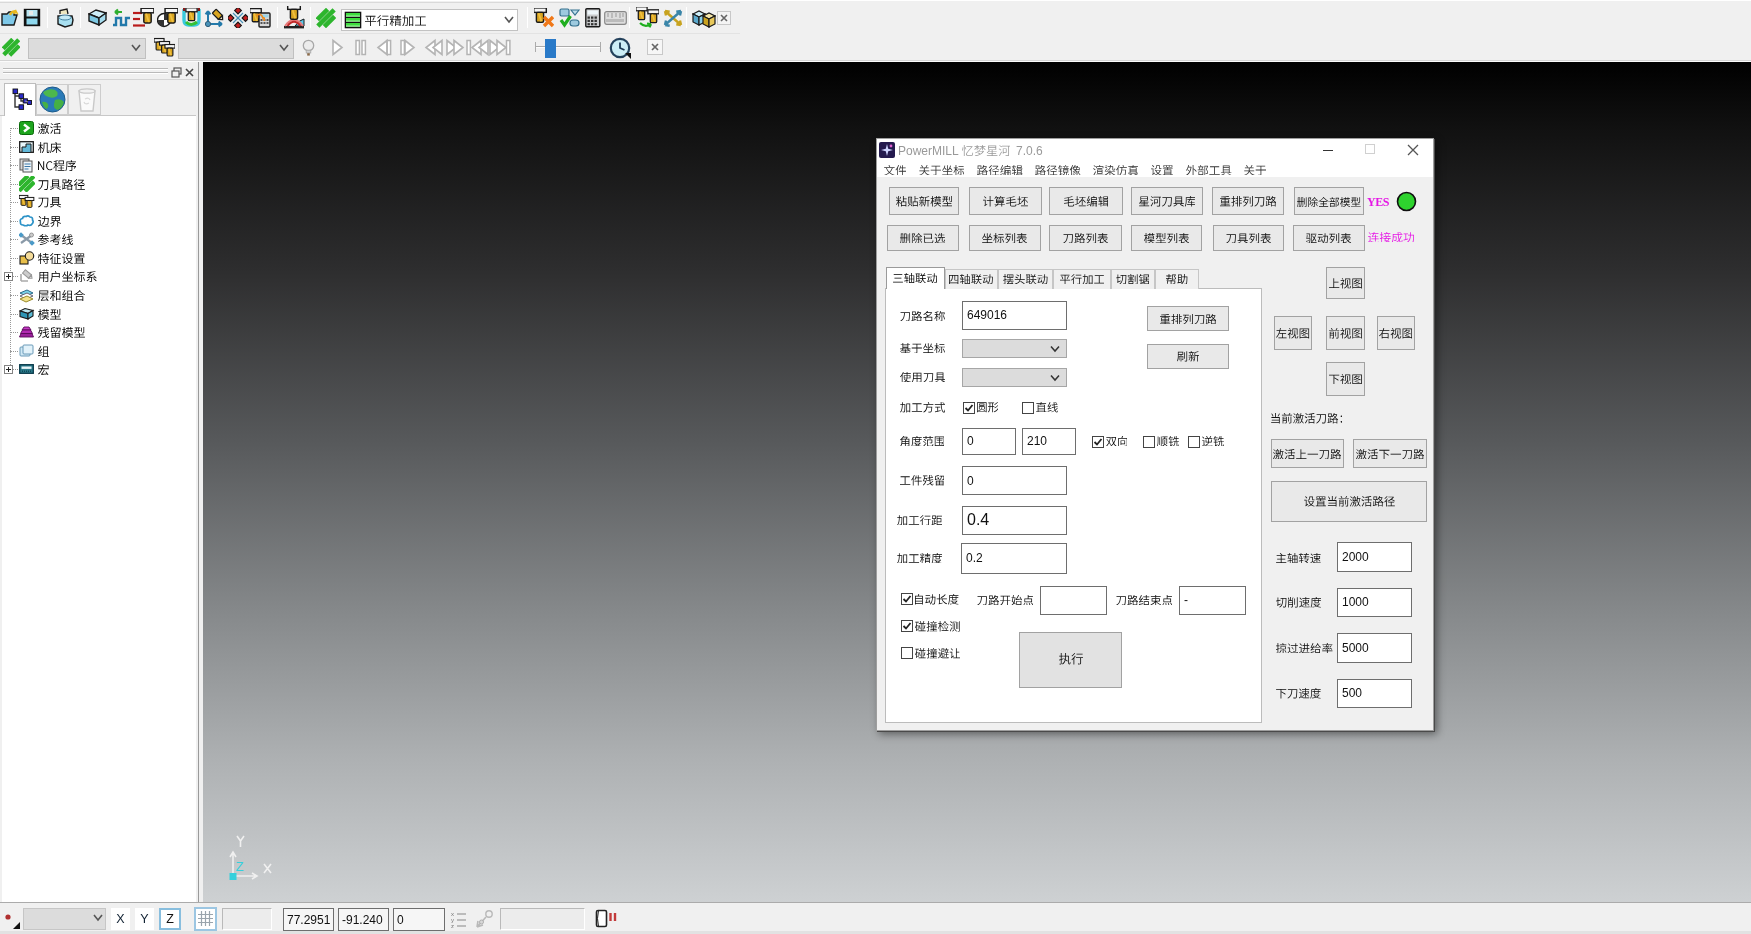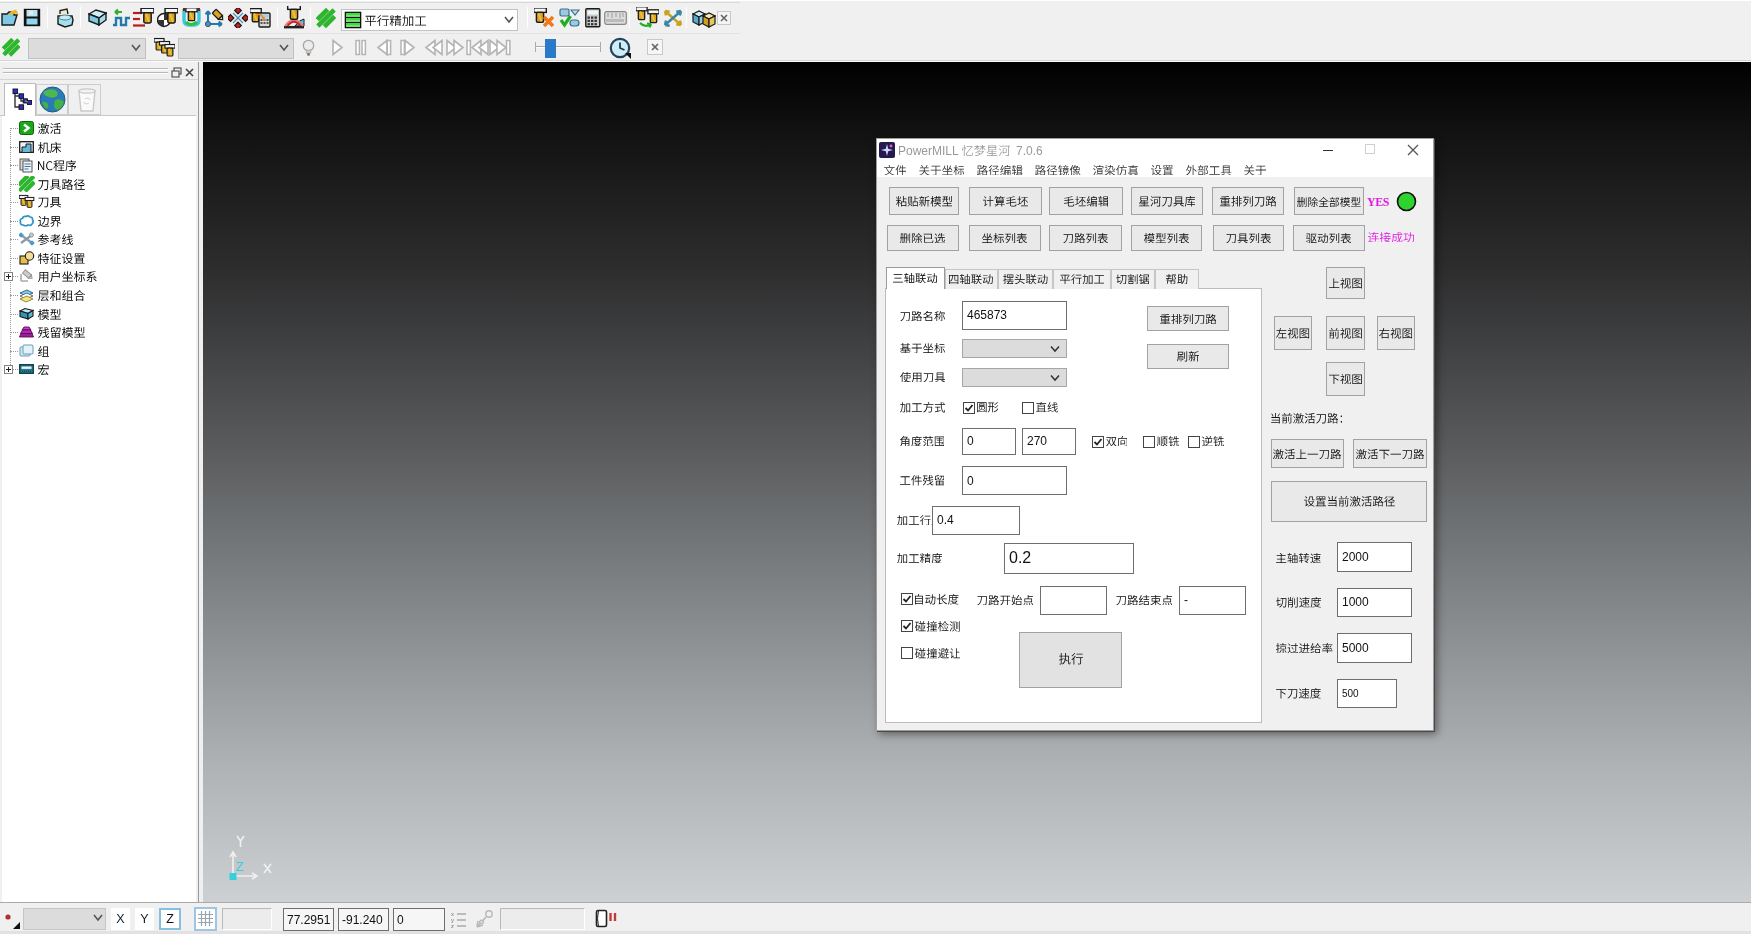--- a/index.html
+++ b/index.html
@@ -1014,21 +1014,21 @@
     </g>
   </svg>
 <svg class="ab" style="left:900.0px;top:310.7px;" width="45.0" height="10.6" viewBox="0.52 -9.67 44.96 10.61">
     <g fill="#111" transform="scale(0.011500,-0.011500)">
       <use href="#g5200"></use>
       <use href="#g8DEF" x="1000"></use>
       <use href="#g540D" x="2000"></use>
       <use href="#g79F0" x="3000"></use>
     </g>
   </svg>
-<div class="inp" style="left:962px;top:300.5px;width:105px;height:29px;font-size:12px">465873</div>
+<div class="inp" style="left:962px;top:300.5px;width:105px;height:29px;font-size:12px">649016</div>
 <svg class="ab" style="left:900.0px;top:342.7px;" width="45.0" height="10.5" viewBox="0.44 -9.65 45.03 10.53">
     <g fill="#111" transform="scale(0.011500,-0.011500)">
       <use href="#g57FA"></use>
       <use href="#g4E8E" x="1000"></use>
       <use href="#g5750" x="2000"></use>
       <use href="#g6807" x="3000"></use>
     </g>
   </svg>
 <div class="ab" style="left:962px;top:339px;width:105px;height:19px;background:#dcdcdc;border:1px solid #a6a6a6"></div>
 <svg class="ab" style="left:1049px;top:343.5px" width="12" height="10" viewBox="0 0 12 10">
@@ -1073,21 +1073,21 @@
   </svg>
 <svg class="ab" style="left:900.0px;top:435.7px;" width="44.4" height="10.7" viewBox="0.67 -9.69 44.39 10.68">
     <g fill="#111" transform="scale(0.011500,-0.011500)">
       <use href="#g89D2"></use>
       <use href="#g5EA6" x="1000"></use>
       <use href="#g8303" x="2000"></use>
       <use href="#g56F4" x="3000"></use>
     </g>
   </svg>
 <div class="inp" style="left:962px;top:427.5px;width:54px;height:27px;font-size:12px">0</div>
-<div class="inp" style="left:1022px;top:427.5px;width:54px;height:27px;font-size:12px">270</div>
+<div class="inp" style="left:1022px;top:427.5px;width:54px;height:27px;font-size:12px">210</div>
 <div class="cb" style="left:1091.5px;top:435.5px;width:12px;height:12px"></div>
 <svg class="ab" style="left:1092.5px;top:436.5px" width="10" height="10" viewBox="0 0 10 10">
     <path d="M1.5,5 L4,7.5 L8.5,2" fill="none" stroke="#222" stroke-width="1.8"></path>
   </svg>
 <svg class="ab" style="left:1105.5px;top:435.7px;" width="21.5" height="10.6" viewBox="0.43 -9.67 21.48 10.60">
     <g fill="#111" transform="scale(0.011500,-0.011500)">
       <use href="#g53CC"></use>
       <use href="#g5411" x="1000"></use>
     </g>
   </svg>
@@ -1115,30 +1115,30 @@
   </svg>
 <div class="inp" style="left:962px;top:466px;width:105px;height:29px;font-size:12px">0</div>
 <svg class="ab" style="left:897.0px;top:514.7px;" width="45.2" height="10.6" viewBox="0.34 -9.65 45.17 10.58">
     <g fill="#111" transform="scale(0.011500,-0.011500)">
       <use href="#g52A0"></use>
       <use href="#g5DE5" x="1000"></use>
       <use href="#g884C" x="2000"></use>
       <use href="#g8DDD" x="3000"></use>
     </g>
   </svg>
-<div class="inp" style="left:932px;top:505.5px;width:88px;height:29px;font-size:12px">0.4</div>
+<div class="inp" style="left:962px;top:505.5px;width:105px;height:29px;font-size:16px">0.4</div>
 <svg class="ab" style="left:897.0px;top:552.7px;" width="45.2" height="10.6" viewBox="0.34 -9.69 45.20 10.60">
     <g fill="#111" transform="scale(0.011500,-0.011500)">
       <use href="#g52A0"></use>
       <use href="#g5DE5" x="1000"></use>
       <use href="#g7CBE" x="2000"></use>
       <use href="#g5EA6" x="3000"></use>
     </g>
   </svg>
-<div class="inp" style="left:1004px;top:542.5px;width:130px;height:31px;font-size:16px">0.2</div>
+<div class="inp" style="left:961px;top:542.5px;width:106px;height:31px;font-size:12px">0.2</div>
 <div class="cb" style="left:900.5px;top:593px;width:12px;height:12px"></div>
 <svg class="ab" style="left:901.5px;top:594px" width="10" height="10" viewBox="0 0 10 10">
     <path d="M1.5,5 L4,7.5 L8.5,2" fill="none" stroke="#222" stroke-width="1.8"></path>
   </svg>
 <svg class="ab" style="left:915.0px;top:594.2px;" width="43.6" height="10.6" viewBox="1.91 -9.69 43.63 10.60">
     <g fill="#111" transform="scale(0.011500,-0.011500)">
       <use href="#g81EA"></use>
       <use href="#g52A8" x="1000"></use>
       <use href="#g957F" x="2000"></use>
       <use href="#g5EA6" x="3000"></use>
@@ -1324,12 +1324,12 @@
   </svg>
 <div class="inp" style="left:1337px;top:633px;width:75px;height:30px;font-size:12px">5000</div>
 <svg class="ab" style="left:1276.0px;top:688.2px;" width="44.9" height="10.6" viewBox="0.64 -9.69 44.90 10.64">
     <g fill="#111" transform="scale(0.011500,-0.011500)">
       <use href="#g4E0B"></use>
       <use href="#g5200" x="1000"></use>
       <use href="#g901F" x="2000"></use>
       <use href="#g5EA6" x="3000"></use>
     </g>
   </svg>
-<div class="inp" style="left:1337px;top:678.5px;width:60px;height:29px;font-size:10px">500</div>
+<div class="inp" style="left:1337px;top:678.5px;width:75px;height:29px;font-size:12px">500</div>
 </body></html>

